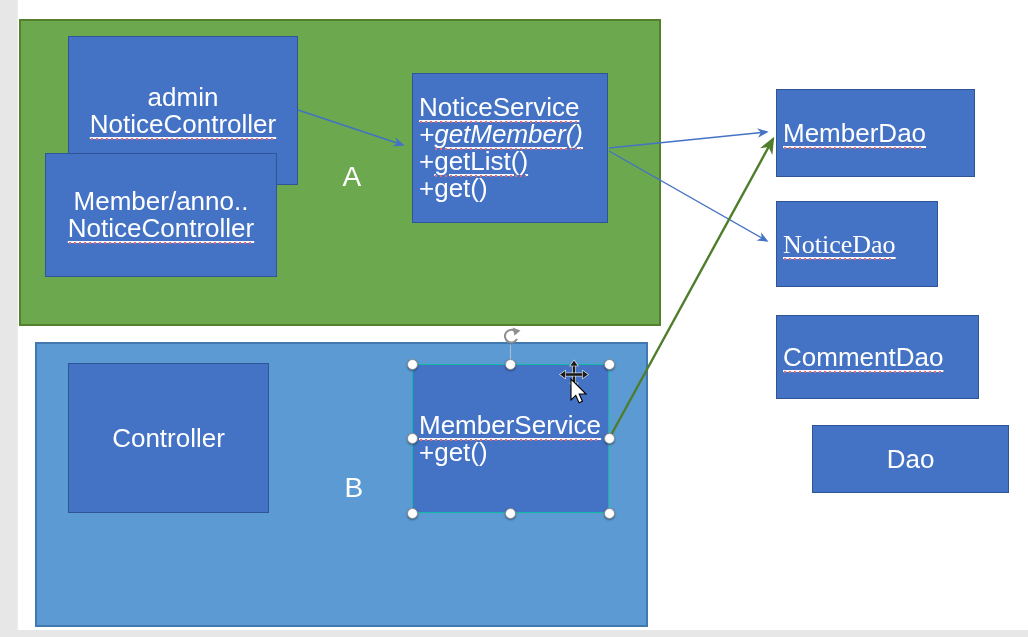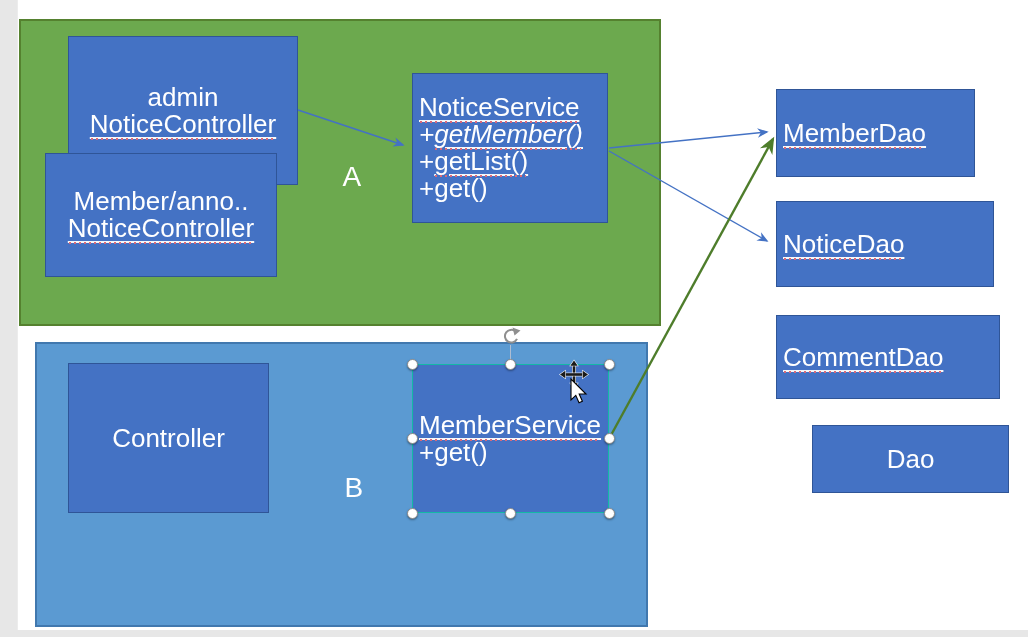--- a/index.html
+++ b/index.html
@@ -39,22 +39,22 @@
     display:flex;flex-direction:column;justify-content:center;
   }
   .node.center{align-items:center;text-align:center;}
   .node.left{align-items:flex-start;text-align:left;padding-left:6px;padding-right:6px;}
   .n-admin{left:68px;top:36px;width:230px;height:149px;}
   .n-member-ctrl{left:45px;top:153px;width:232px;height:124px;}
   .n-notice-svc{left:412px;top:73px;width:196px;height:150px;}
   .n-controller{left:68px;top:363px;width:201px;height:150px;}
   .n-member-svc{left:412px;top:364px;width:197px;height:149px;border:1px solid #14b8a6;}
   .n-member-dao{left:776px;top:89px;width:199px;height:88px;}
-  .n-notice-dao{left:776px;top:201px;width:218px;height:86px;}
-  .n-comment-dao{left:776px;top:315px;width:224px;height:84px;}
+  .n-notice-dao{left:776px;top:201px;width:162px;height:86px;font-family:Liberation Serif, serif;}
+  .n-comment-dao{left:776px;top:315px;width:203px;height:84px;}
   .n-dao{left:776px;top:425px;width:197px;height:68px;margin-left:36px;}
 
   .tline{white-space:nowrap;}
   .italic{font-style:italic;}
 
   
   .spell{
     display:inline-block;position:relative;
     text-decoration:underline;text-decoration-thickness:1.5px;
     text-decoration-color:#f8f8f8;text-underline-offset:4px;

